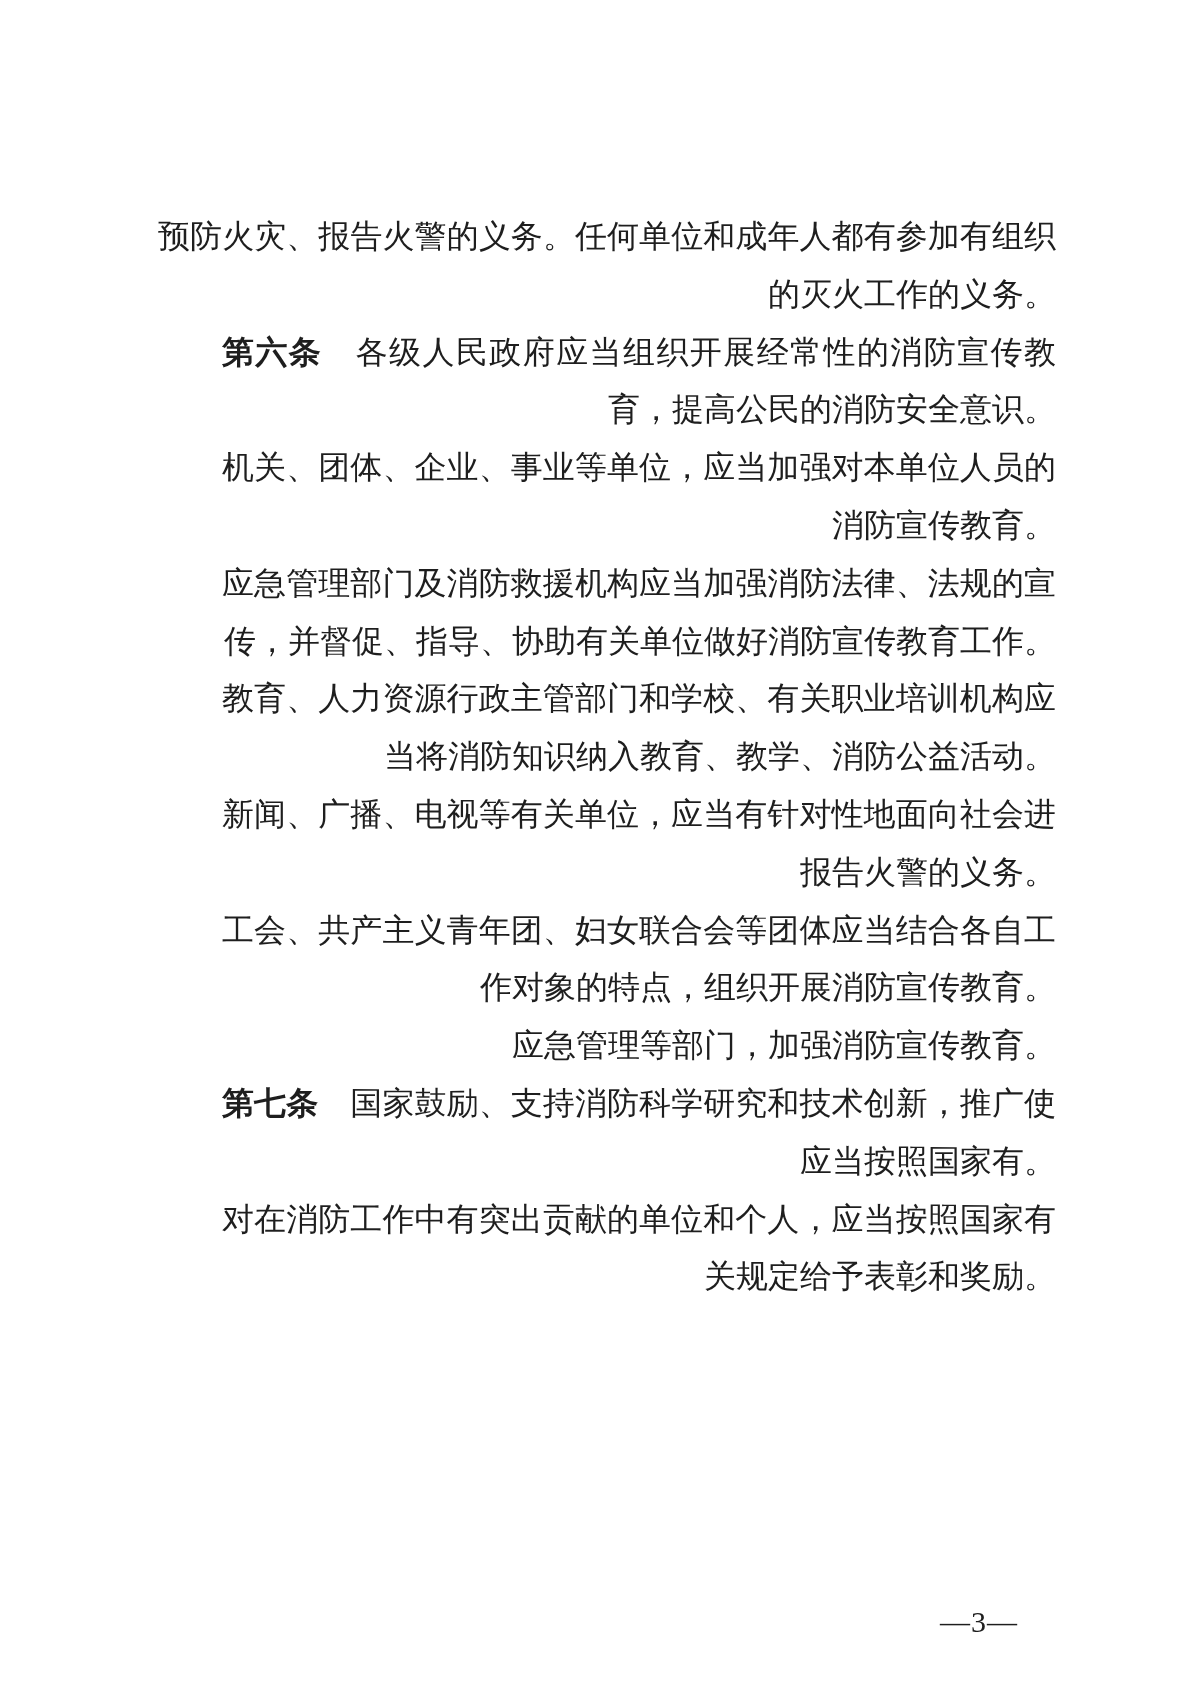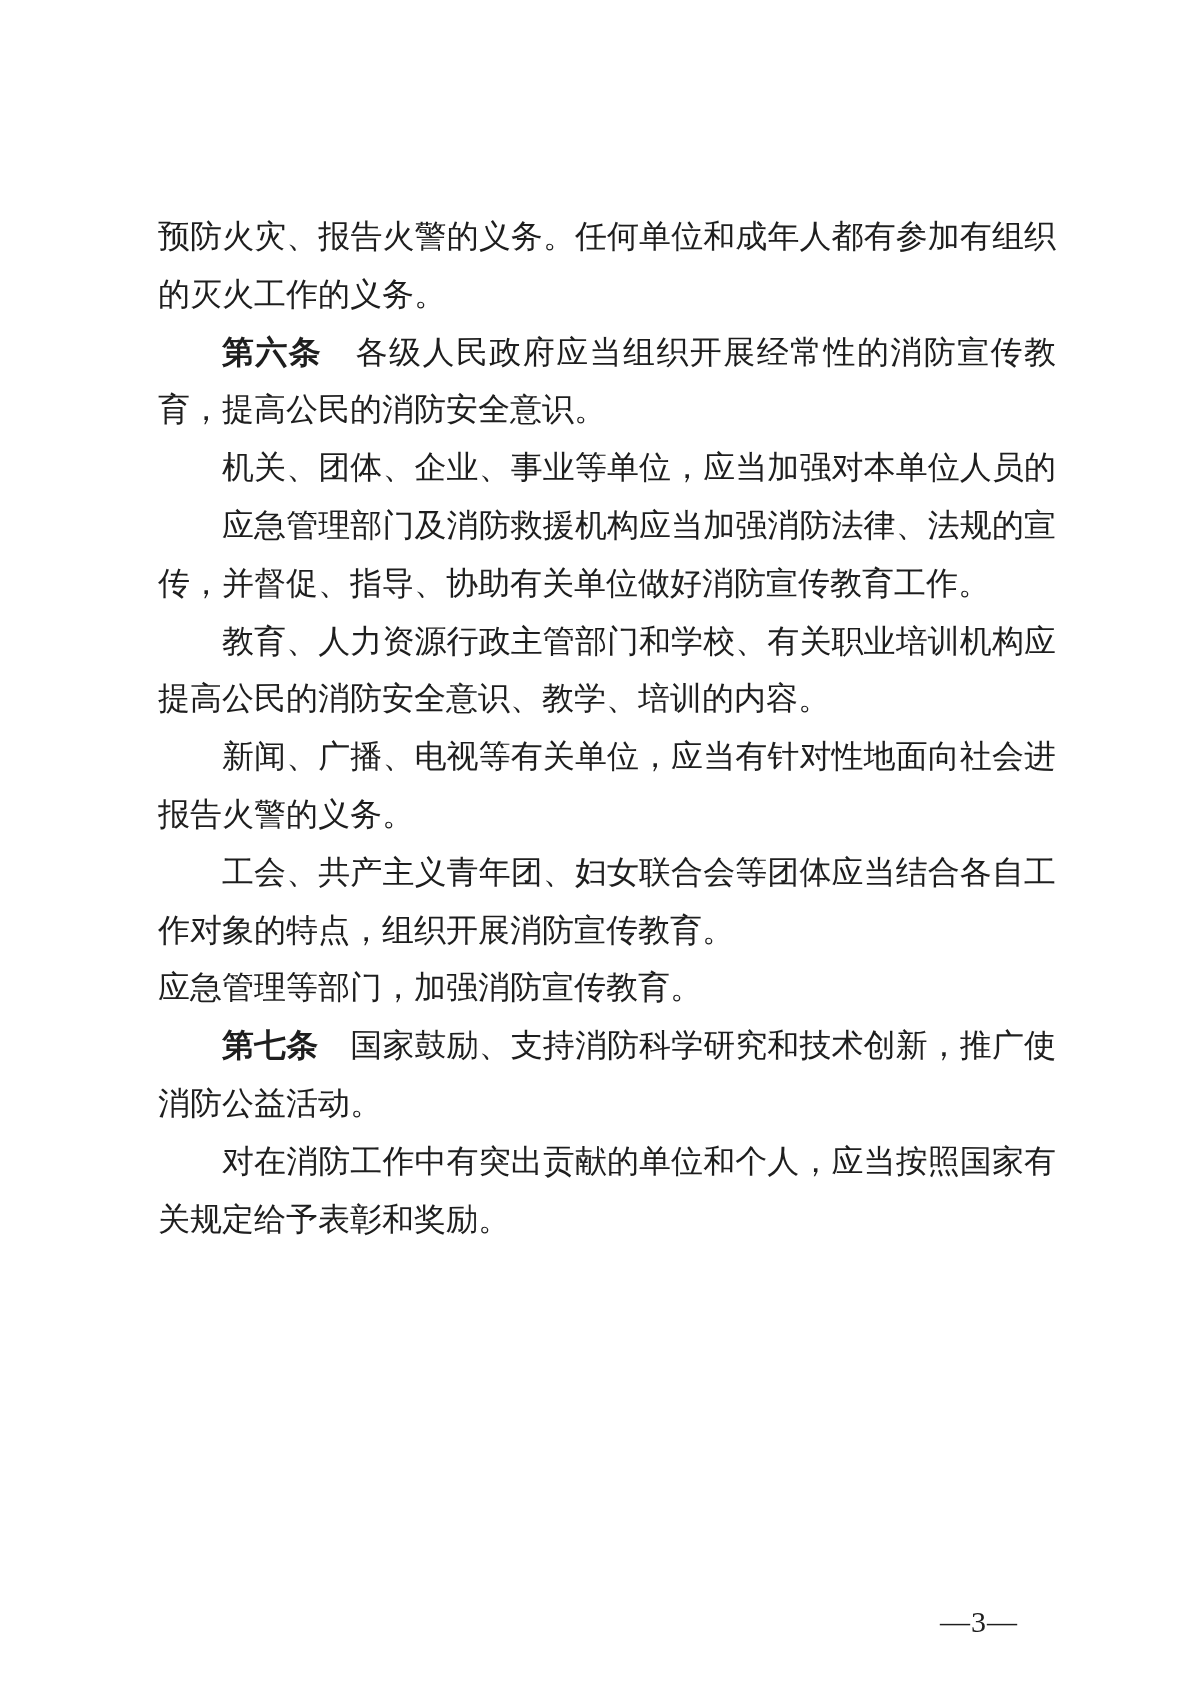--- a/index.html
+++ b/index.html
@@ -21,21 +21,21 @@
     left: 158px;
     top: 208px;
     width: 898px;
     font-size: 32px;
     line-height: 57.8px;
     font-weight: 400;
   }
   .line {
     height: 57.8px;
     white-space: nowrap;
-    text-align: left;
+    text-align: right;
   }
   .line.j {
     text-align: justify;
     text-align-last: justify;
     text-justify: inter-character;
   }
   .line.ind {
     text-indent: 64px;
   }
   .term {
@@ -56,28 +56,29 @@
 </head>
 <body>
 
 <div class="page">
   <div class="body-text">
       <div class="line j">预防火灾、报告火警的义务。任何单位和成年人都有参加有组织</div>
       <div class="line">的灭火工作的义务。</div>
       <div class="line j ind"><span class="term">第六条</span>　各级人民政府应当组织开展经常性的消防宣传教</div>
       <div class="line">育，提高公民的消防安全意识。</div>
       <div class="line j ind">机关、团体、企业、事业等单位，应当加强对本单位人员的</div>
+      <div class="line">消防宣传教育。</div>
       <div class="line j ind">应急管理部门及消防救援机构应当加强消防法律、法规的宣</div>
       <div class="line">传，并督促、指导、协助有关单位做好消防宣传教育工作。</div>
       <div class="line j ind">教育、人力资源行政主管部门和学校、有关职业培训机构应</div>
-      <div class="line">提高公民的消防安全意识、教学、培训的内容。</div>
+      <div class="line">当将消防知识纳入教育、教学、消防公益活动。</div>
       <div class="line j ind">新闻、广播、电视等有关单位，应当有针对性地面向社会进</div>
       <div class="line">报告火警的义务。</div>
       <div class="line j ind">工会、共产主义青年团、妇女联合会等团体应当结合各自工</div>
       <div class="line">作对象的特点，组织开展消防宣传教育。</div>
       <div class="line">应急管理等部门，加强消防宣传教育。</div>
       <div class="line j ind"><span class="term">第七条</span>　国家鼓励、支持消防科学研究和技术创新，推广使</div>
-      <div class="line">消防公益活动。</div>
+      <div class="line">应当按照国家有。</div>
       <div class="line j ind">对在消防工作中有突出贡献的单位和个人，应当按照国家有</div>
       <div class="line">关规定给予表彰和奖励。</div>
     </div>
   <div class="page-number">—3—</div>
 </div>
 
 </body></html>

